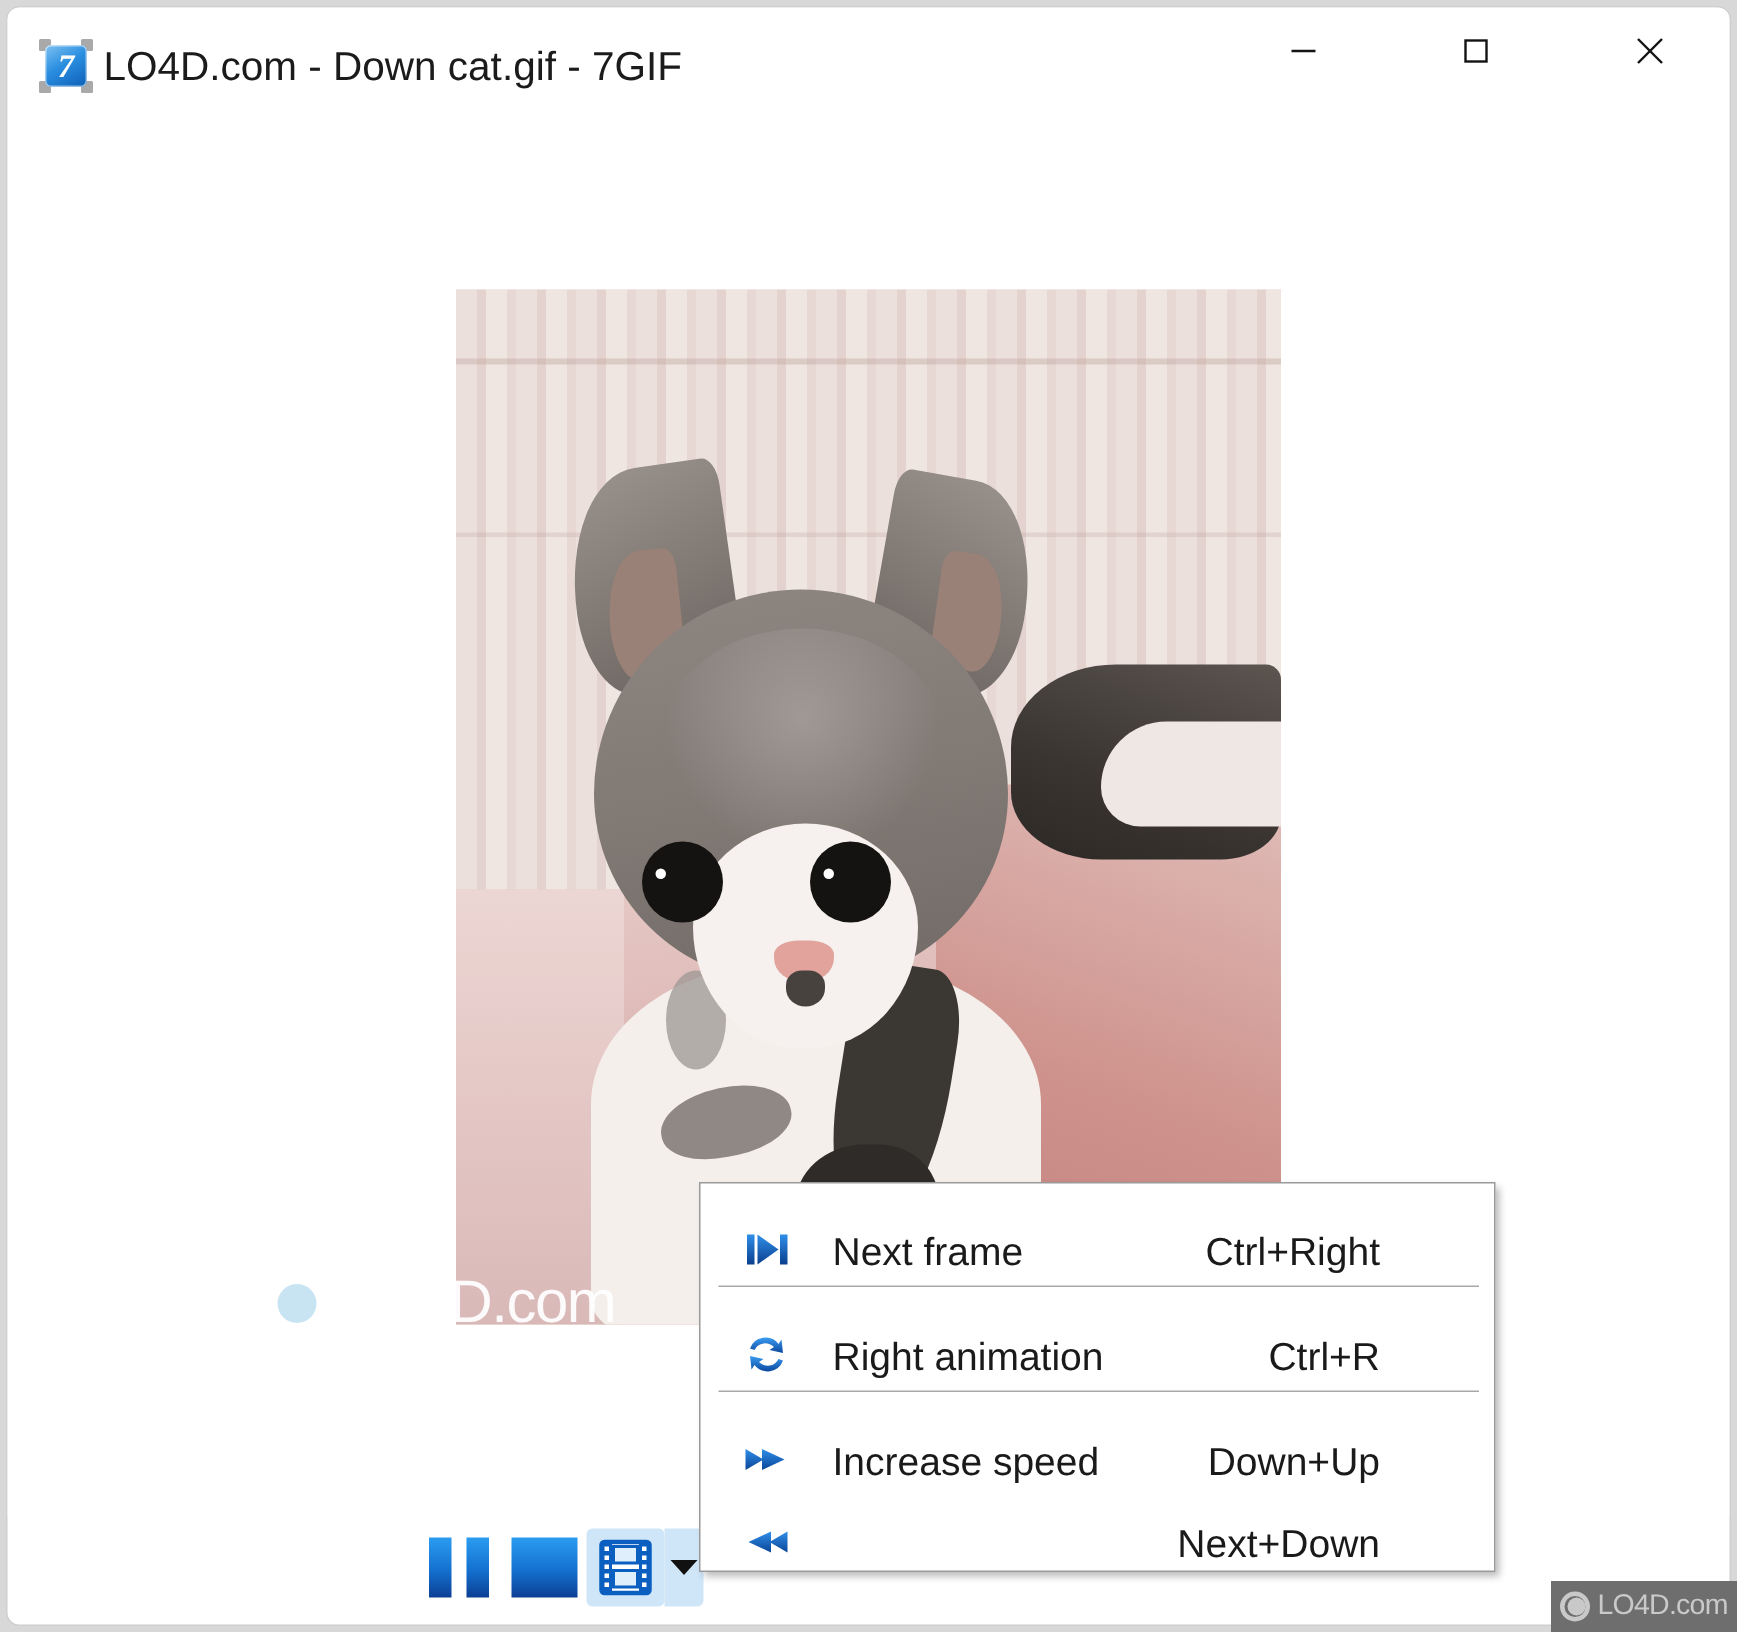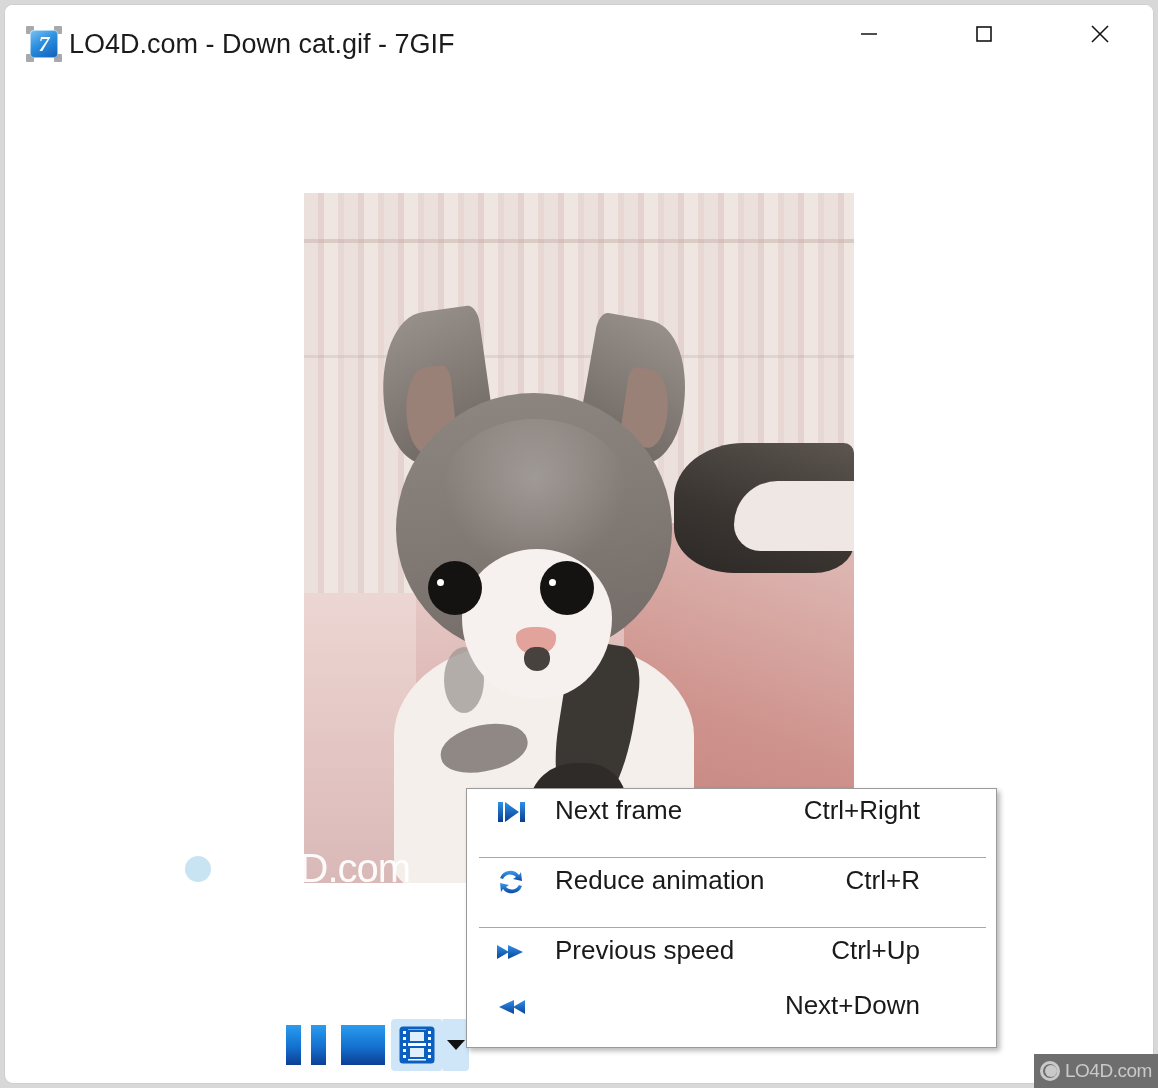--- a/index.html
+++ b/index.html
@@ -350,21 +350,21 @@
     border: 1px solid #9a9a9a;
     box-shadow: 3px 3px 5px rgba(0,0,0,.28);
     box-sizing: border-box;
     z-index: 40;
     padding: 6px 0 2px 0;
   }
   .menu-item {
     position: relative;
     height: 55px;
     display: flex;
-    align-items: flex-start;
+    align-items: flex-end;
     cursor: default;
   }
   .menu-icon {
     width: 88px;
     display: flex;
     align-items: center;
     justify-content: center;
     flex: 0 0 88px;
   }
   .menu-label {
@@ -579,41 +579,41 @@
           <defs>
             <linearGradient id="gRW" x1="0" y1="0" x2="0" y2="1">
               <stop offset="0" stop-color="#3b9bf0"></stop>
               <stop offset="1" stop-color="#0b4aa0"></stop>
             </linearGradient>
           </defs>
           <path d="M6 13 A11 11 0 0 1 25 10 L27 7 L28 16 L19 14 L22 12 A8 8 0 0 0 9 14 Z" fill="url(#gRW)"></path>
           <path d="M28 21 A11 11 0 0 1 9 24 L7 27 L6 18 L15 20 L12 22 A8 8 0 0 0 25 20 Z" fill="url(#gRW)"></path>
         </svg>
       </span>
-      <span class="menu-label">Reduce animation</span>
+      <span class="menu-label">Right animation</span>
       <span class="menu-shortcut">Ctrl+R</span>
     </div>
 
     <div class="menu-sep"></div>
 
     <div class="menu-item">
       <span class="menu-icon">
         <svg width="34" height="34" viewBox="0 0 34 34">
           <defs>
             <linearGradient id="gIS" x1="0" y1="0" x2="0" y2="1">
               <stop offset="0" stop-color="#2f8fe8"></stop>
               <stop offset="1" stop-color="#0a4598"></stop>
             </linearGradient>
           </defs>
           <polygon points="3,10 15,17 3,24" fill="url(#gIS)"></polygon>
           <polygon points="14,10 29,17 14,24" fill="url(#gIS)"></polygon>
         </svg>
       </span>
-      <span class="menu-label">Previous speed</span>
-      <span class="menu-shortcut">Ctrl+Up</span>
+      <span class="menu-label">Increase speed</span>
+      <span class="menu-shortcut">Down+Up</span>
     </div>
 
     <div class="menu-item">
       <span class="menu-icon">
         <svg width="34" height="34" viewBox="0 0 34 34">
           <defs>
             <linearGradient id="gRS" x1="0" y1="0" x2="0" y2="1">
               <stop offset="0" stop-color="#2f8fe8"></stop>
               <stop offset="1" stop-color="#0a4598"></stop>
             </linearGradient>

